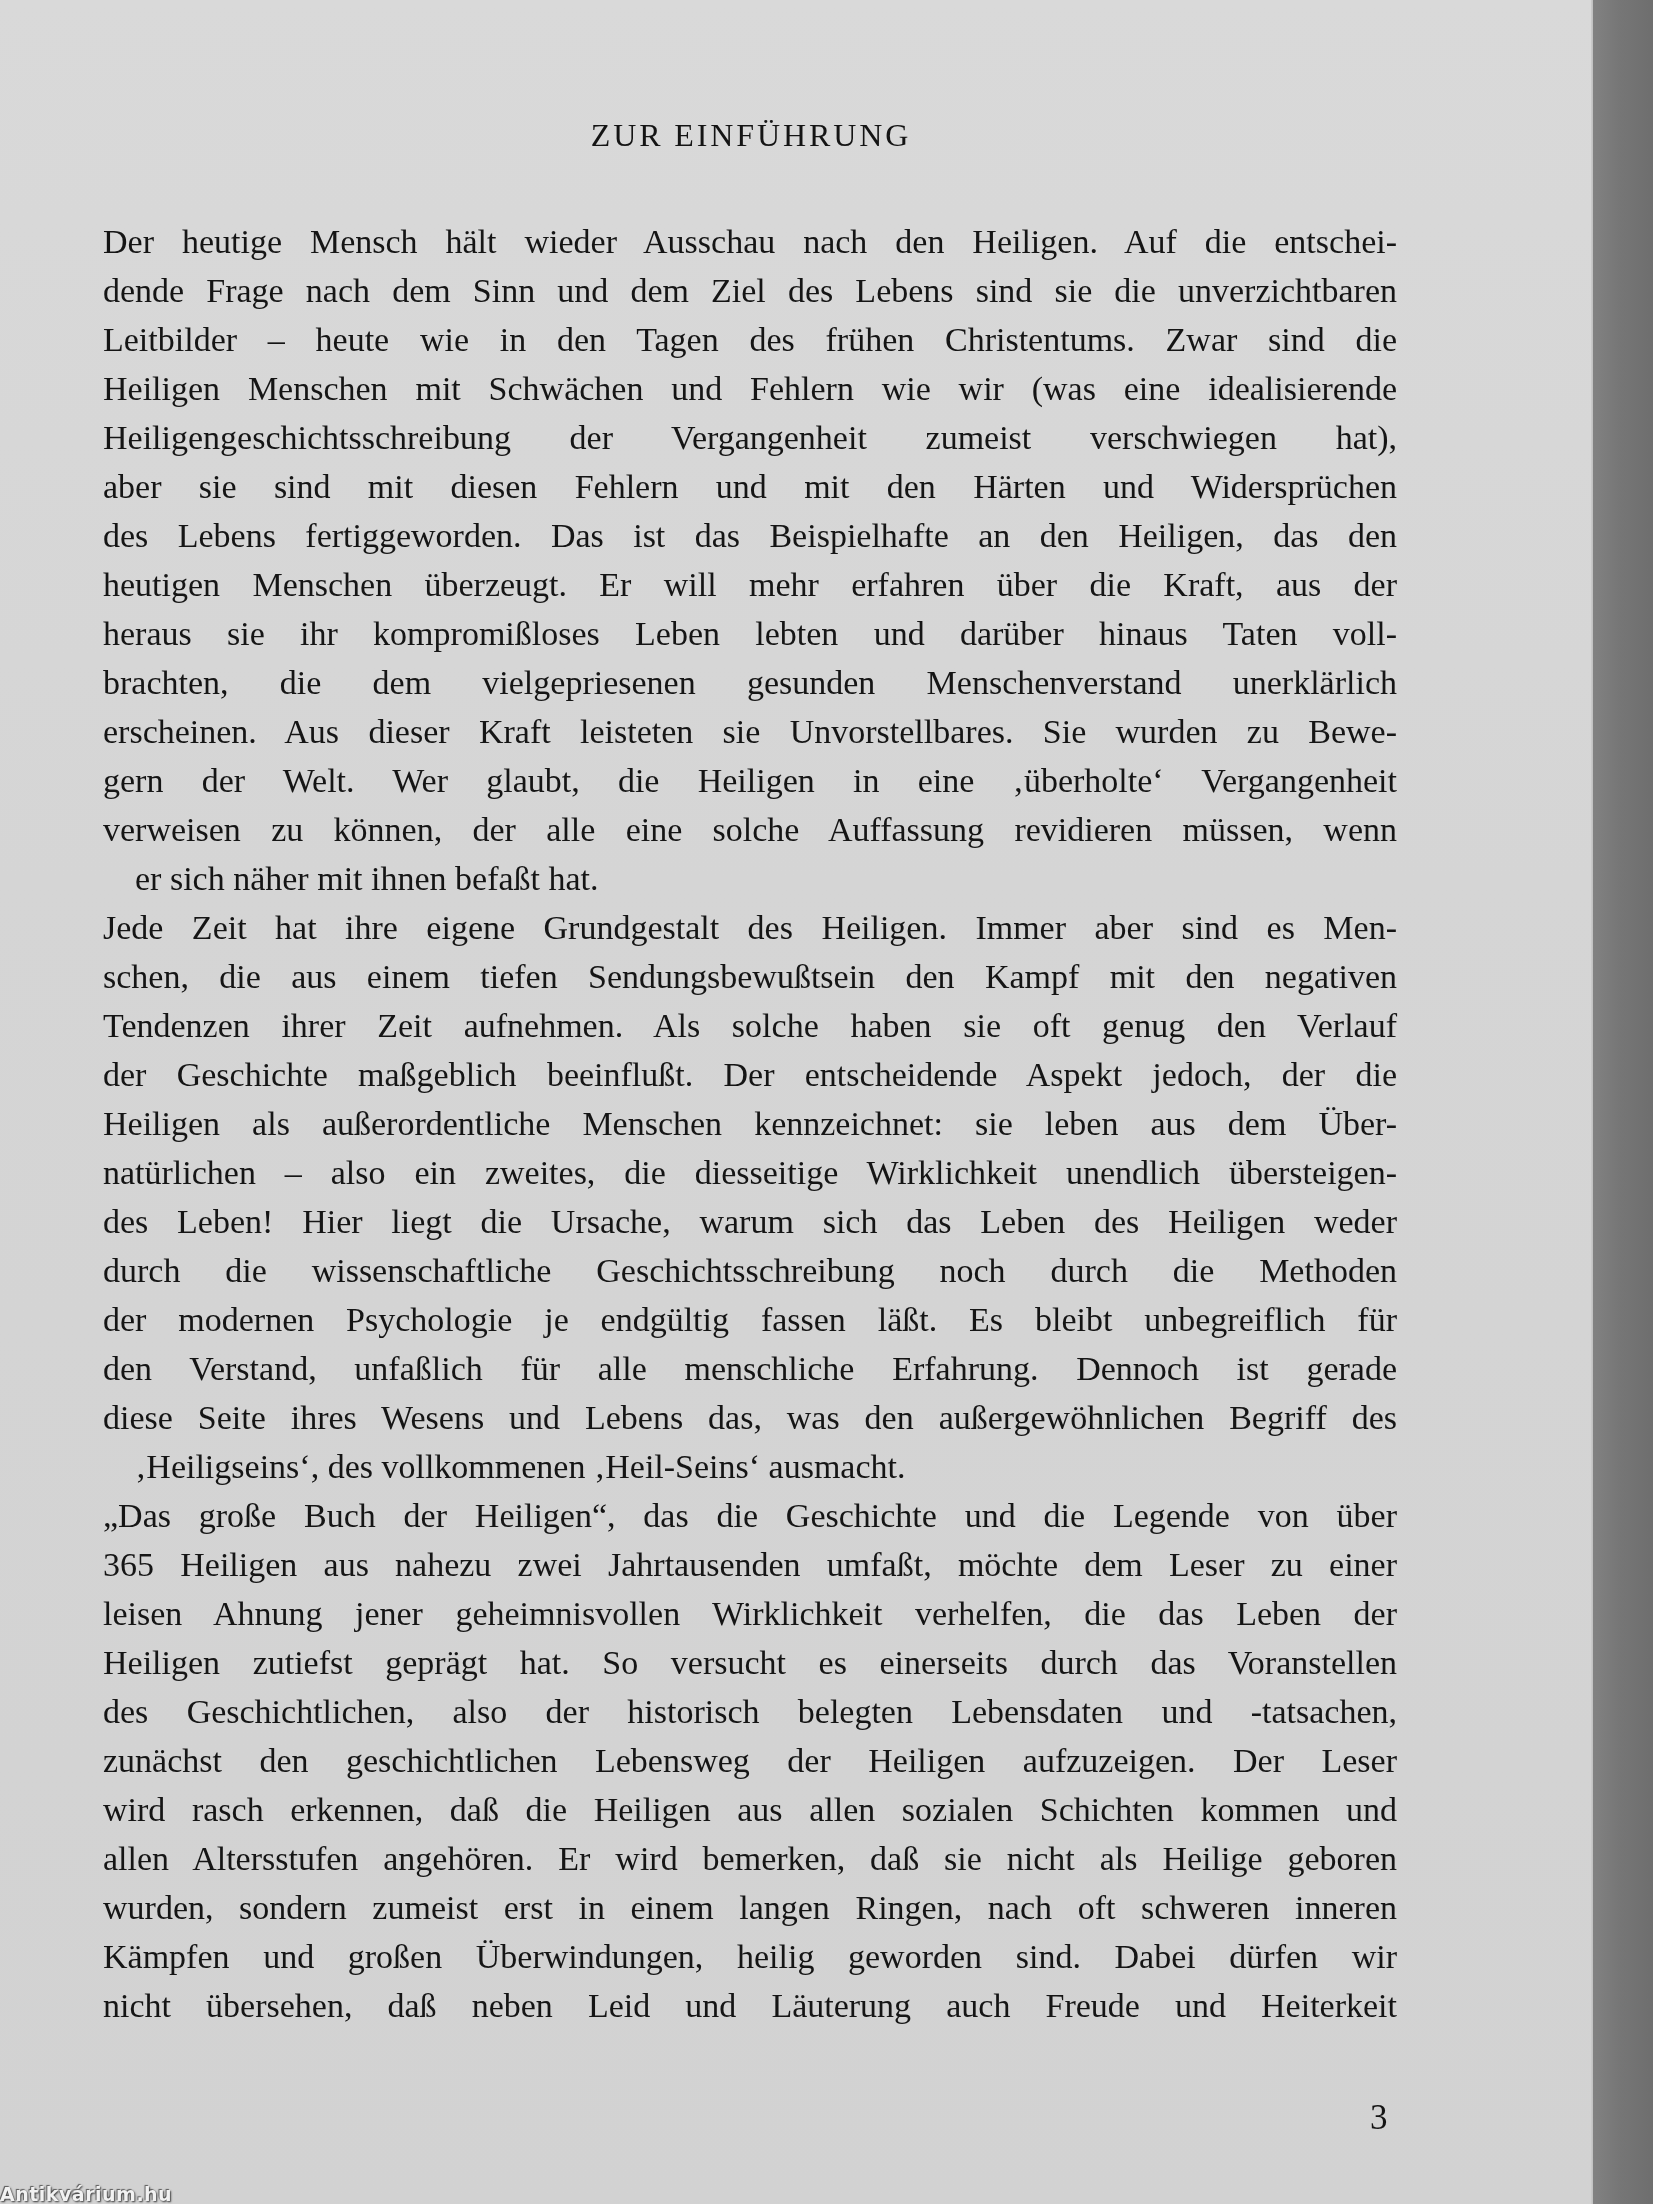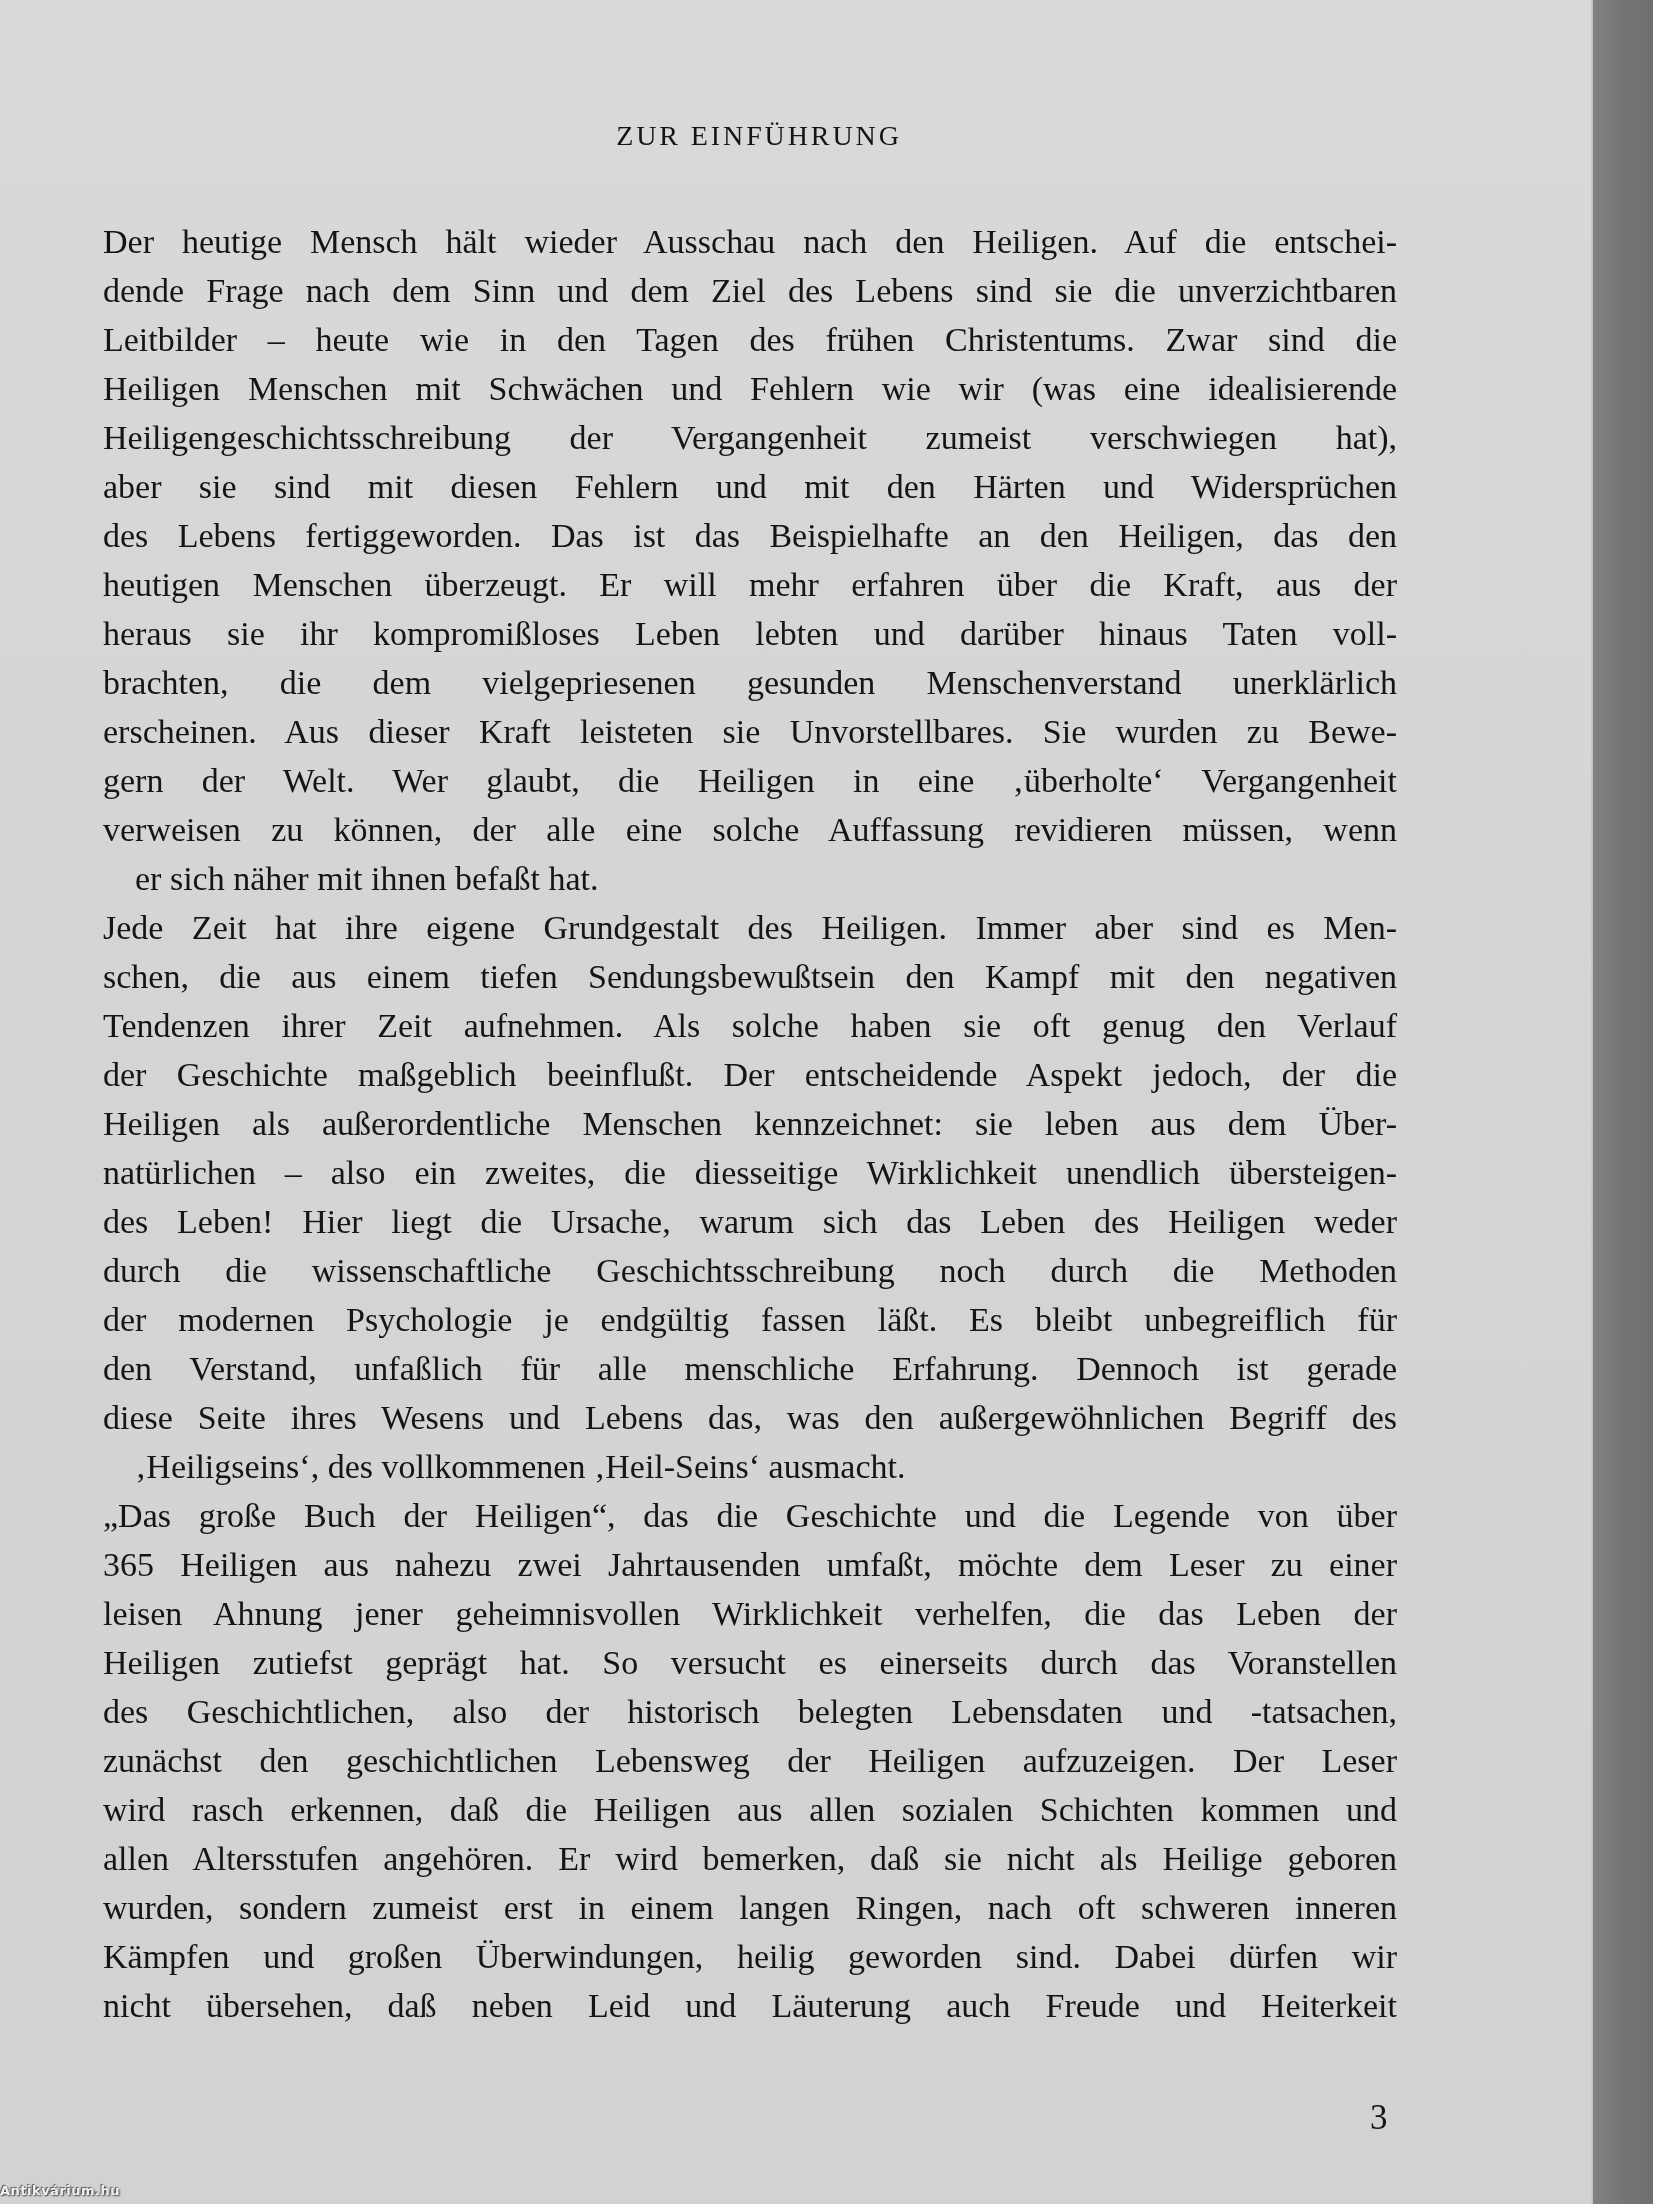--- a/index.html
+++ b/index.html
@@ -25,25 +25,25 @@
       position: absolute;
       left: 0; top: 0;
       width: 1591px;
       height: 2205px;
       background: linear-gradient(180deg, #d9d9d9 0%, #d5d5d5 40%, #d2d2d2 100%);
       box-shadow: 1.9px 0 0 #c9c9c9;
     }
     .page-title {
       position: absolute;
       top: 113px;
-      left: 12px;
+      left: 4px;
       width: 1494px;
       text-align: center;
       font-family: "Liberation Serif", "DejaVu Serif", serif;
-      font-size: 28px;
+      font-size: 32px;
       letter-spacing: 2.9px;
       color: #141414;
       line-height: 45px;
     }
     .body-text {
       position: absolute;
       top: 217px;
       left: 103px;
       width: 1294px;
       font-family: Liberation Serif, serif;
@@ -69,21 +69,21 @@
       font-family: "Liberation Serif", "DejaVu Serif", serif;
       font-size: 35px;
       color: #141414;
     }
     .watermark {
       position: absolute;
       left: 0px;
       top: 2183px;
       font-family: "DejaVu Sans", "Liberation Sans", sans-serif;
       font-weight: bold;
-      font-size: 13px;
+      font-size: 19px;
       color: #f2f2f2;
       text-shadow: 1px 1px 1.9px #3a3a3a, -1px -1px 1px #5a5a5a;
       letter-spacing: 0.5px;
     }
   </style>
 </head>
 <body>
 
 <div class="backdrop"></div>
 

